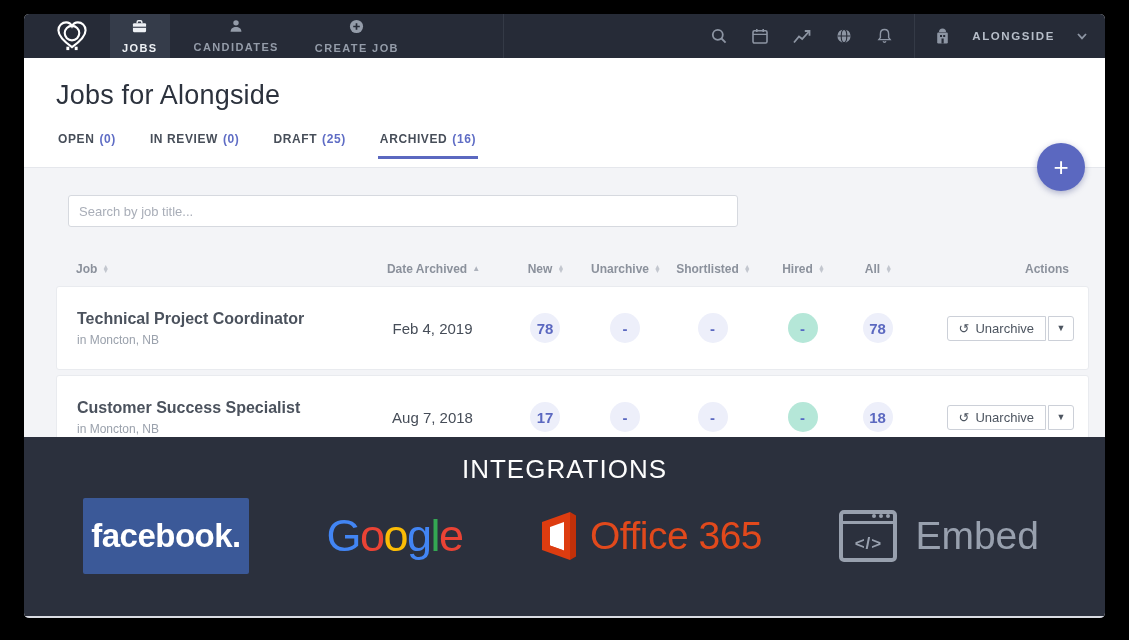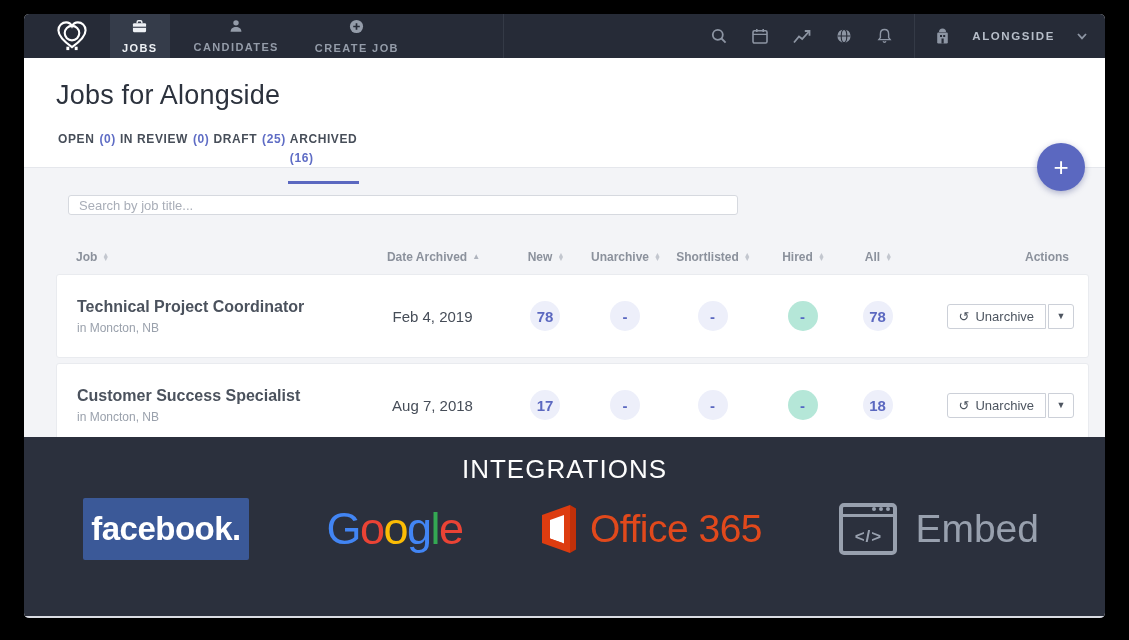--- a/index.html
+++ b/index.html
@@ -23,35 +23,35 @@
   .spacer { flex:1; }
   .nav-icons { display:flex; align-items:center; gap:25px; margin-right:22px; }
   .nav-icon { cursor:pointer; display:flex; }
   .account { display:flex; align-items:center; gap:22px; margin-left:20px;
              color:#b7bec9; font-size:11.5px; font-weight:bold;
              letter-spacing:1.6px; cursor:pointer; }
 
   
   .page-head { height:109px; background:#fff; padding:22px 32px 0; position:relative; }
   .page-title { font-size:27px; color:#2c323d; font-weight:500; letter-spacing:.2px; }
-  .tabs { display:flex; margin-top:21px; }
+  .tabs { display:flex; gap:30px; margin-top:21px; }
   .tab { display:flex; gap:5px; font-size:12px; font-weight:bold; letter-spacing:.6px;
          color:#474e59; padding:0 2px 13px; cursor:pointer; }
   .tab .count { color:#5f6dc5; }
-  .tab.active { border-bottom:3px solid #5b68c0; padding-bottom:16px;flex-direction:column; }
+  .tab.active { border-bottom:3px solid #5b68c0; padding-bottom:10px; }
 
   
   .content { height:270px; background:#f3f4f7; border-top:1px solid #e5e7ec;
              overflow:hidden; }
   .fab { position:absolute; top:129px; right:20px; width:48px; height:48px;
          border-radius:50%; background:#5b68c0; color:#fff; font-size:26px;
          font-weight:300; display:flex; align-items:center; justify-content:center;
          box-shadow:0 2px 6px rgba(40,50,120,.35); cursor:pointer; z-index:5; }
   .search-wrap { padding:27px 0 0 44px; }
-  .search-input { width:670px; height:20px; border:1px solid #d6d9df; border-radius:3px;
+  .search-input { width:670px; height:32px; border:1px solid #d6d9df; border-radius:3px;
                   padding:0 10px; font-size:13px; color:#b91c1c; background:#fff;
                   font-family:"Liberation Sans",sans-serif; }
   .search-input::placeholder { color:#a9aeb8; }
 
   .jobs-grid { display:grid;
     grid-template-columns:minmax(0,1fr) 145px 80px 80px 95px 85px 65px 178px;
     align-items:center; }
   .thead { margin:35px 16px 10px 32px; font-size:12px; font-weight:bold; color:#8b919c; }
   .th { display:flex; align-items:center; justify-content:center; gap:5px; }
   .th.first { justify-content:flex-start; padding-left:20px; }
@@ -80,21 +80,21 @@
                display:flex; align-items:center; justify-content:center;
                margin-left:2px; cursor:pointer; }
 
   
   .band { height:181px; background:#2b303d; border-bottom:2px solid #dadce3;
           display:flex; flex-direction:column; }
   .band-title { color:#fdfdfd; font-size:26px; letter-spacing:1px; text-align:center;
                 margin-top:17px; font-weight:500; }
   .logos { display:flex; align-items:center; justify-content:space-between;
            padding:0 66px 0 59px; margin-top:13px; }
-  .logo-fb { width:166px; height:62px; background:#3b5998; border-radius:2px;
+  .logo-fb { width:166px; height:76px; background:#3b5998; border-radius:2px;
              display:flex; align-items:center; justify-content:center;
              color:#fff; font-size:33px; font-weight:bold; letter-spacing:-.5px; }
   .logo-google { font-size:45px; font-weight:500; letter-spacing:-1.5px; }
   .logo-google .c0,.logo-google .c3 { color:#4285F4; }
   .logo-google .c1,.logo-google .c5 { color:#EA4335; }
   .logo-google .c2 { color:#FBBC05; }
   .logo-google .c4 { color:#34A853; }
   .logo-office { display:flex; align-items:center; gap:12px; }
   .logo-office .o365-text { color:#e1491c; font-size:39px; font-weight:400;
                             letter-spacing:-.5px; }

